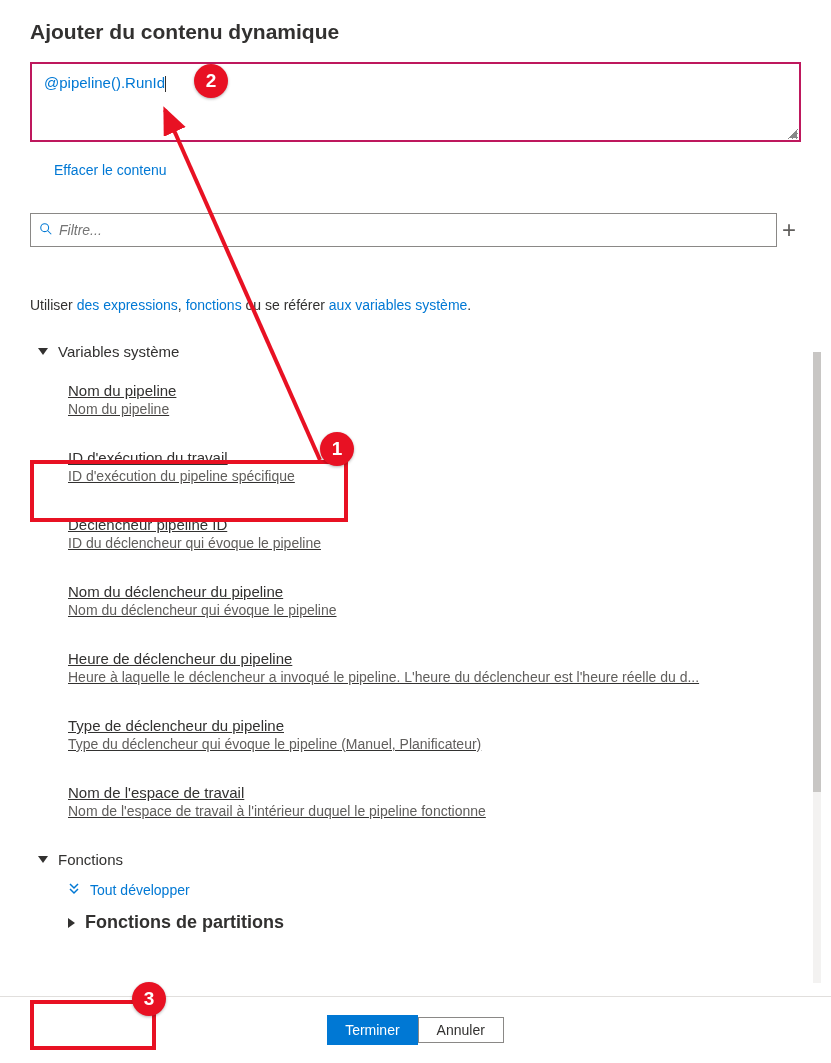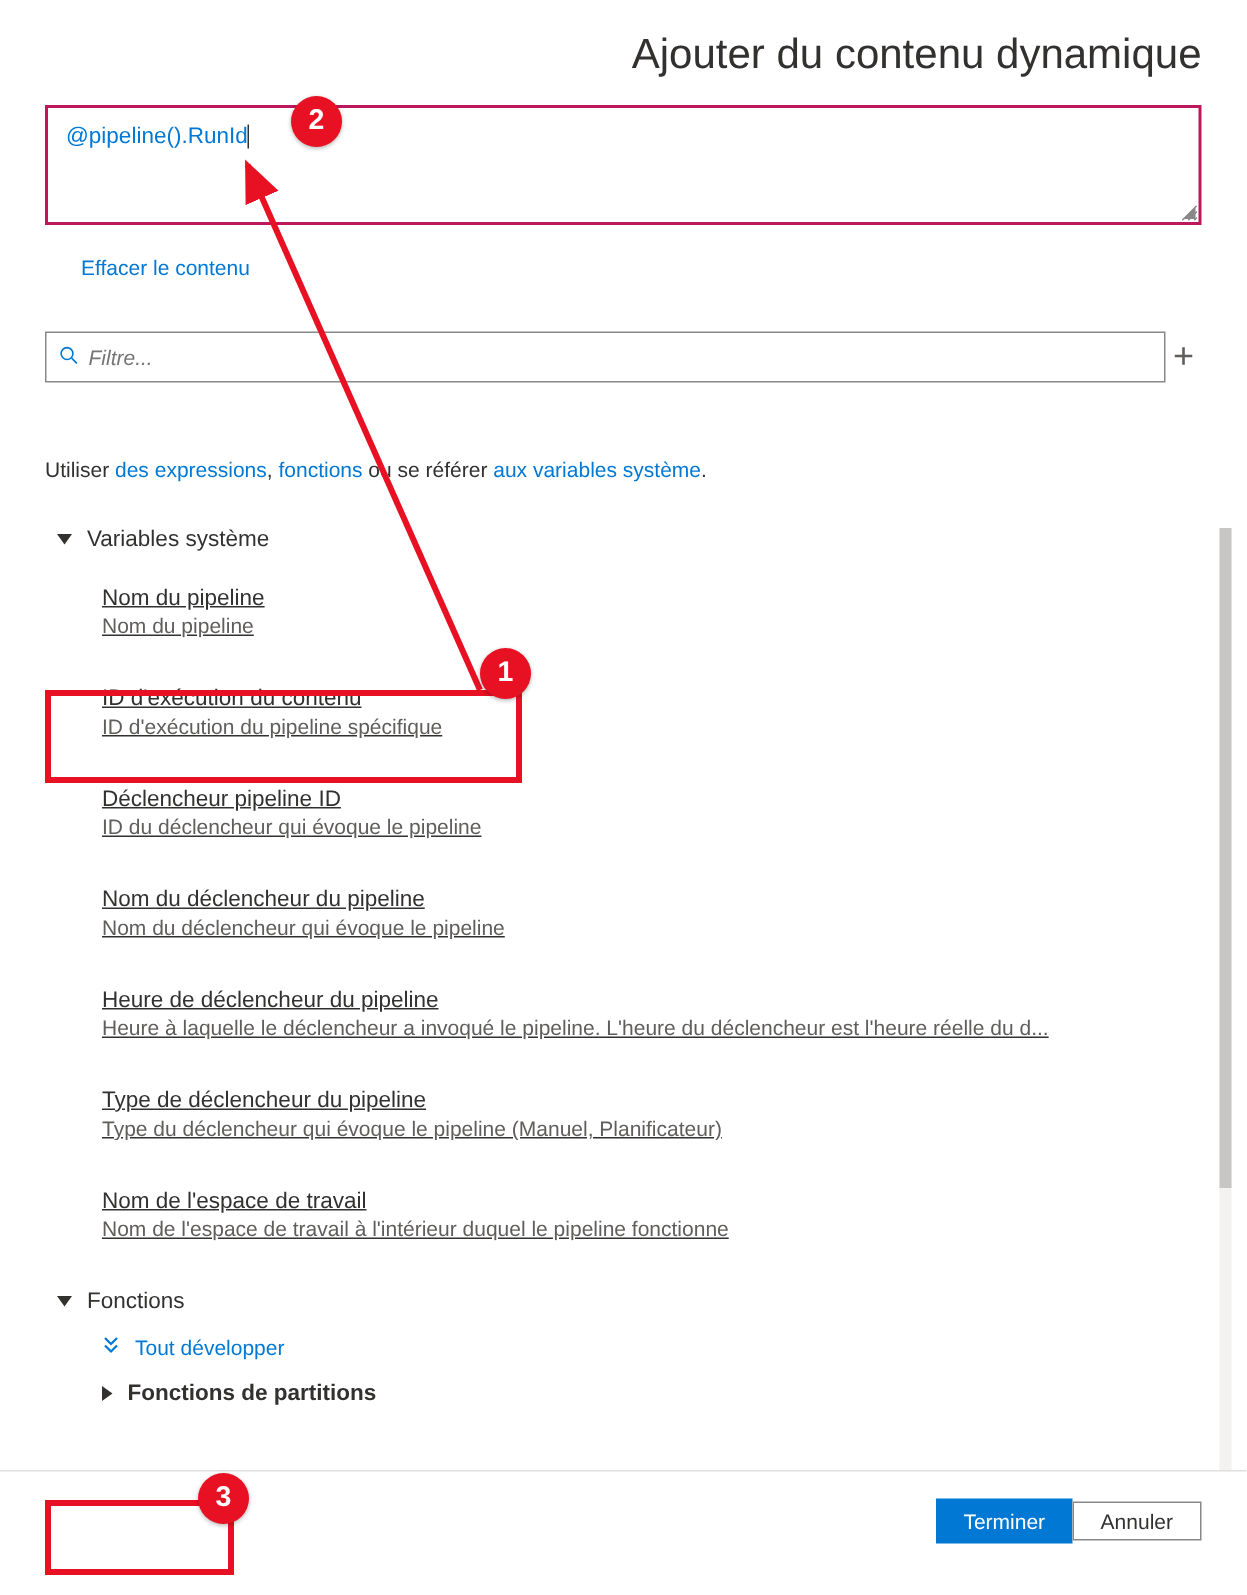--- a/index.html
+++ b/index.html
@@ -10,24 +10,23 @@
     background: #fff;
     width: 831px;
     height: 1063px;
     position: relative;
     overflow: hidden;
   }
   .header {
     padding: 20px 30px 18px 30px;
   }
   .header h1 {
-    font-size: 28px;
-    font-weight: 400;
-    color: #323130;
-    text-align: right;
+    font-size: 21px;
+    font-weight: 700;
+    color: #323130;
   }
   .content-area {
     padding: 0 30px;
   }
   .expression-box {
     border: 2px solid #be185d;
     width: 100%;
     height: 80px;
     padding: 10px 12px;
     font-size: 15px;
@@ -159,33 +158,33 @@
     margin-bottom: 14px;
   }
   .double-chevron {
     font-size: 13px;
     margin-right: 10px;
   }
   .sub-header {
     display: flex;
     align-items: center;
     font-weight: 600;
-    font-size: 15px;
+    font-size: 18px;
     padding-left: 38px;
     cursor: pointer;
   }
   .footer {
     position: absolute;
-    bottom: 16px;
+    bottom: 0;
     left: 0;
     right: 0;
     border-top: 1px solid #e1dfdd;
     padding: 18px 30px;
     display: flex;
-    justify-content: flex-end;
+    justify-content: center;
     align-items: center;
     background: #fff;
   }
   .btn-primary {
     background: #0078d4;
     color: #fff;
     border: none;
     padding: 7px 18px;
     font-size: 14px;
     cursor: pointer;
@@ -283,21 +282,21 @@
     <div class="section-header">
       <span class="triangle-down"></span>
       <span>Variables système</span>
     </div>
 
     <div class="item">
       <div class="item-title">Nom du pipeline</div>
       <div class="item-desc">Nom du pipeline</div>
     </div>
     <div class="item">
-      <div class="item-title">ID d'exécution du contenu</div>
+      <div class="item-title">ID d'exécution du travail</div>
       <div class="item-desc">ID d'exécution du pipeline spécifique</div>
     </div>
     <div class="item">
       <div class="item-title">Déclencheur pipeline ID</div>
       <div class="item-desc">ID du déclencheur qui évoque le pipeline</div>
     </div>
     <div class="item">
       <div class="item-title">Nom du déclencheur du pipeline</div>
       <div class="item-desc">Nom du déclencheur qui évoque le pipeline</div>
     </div>

